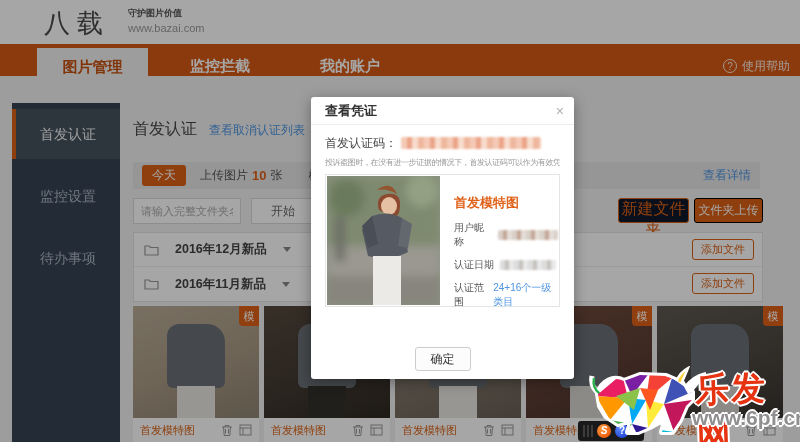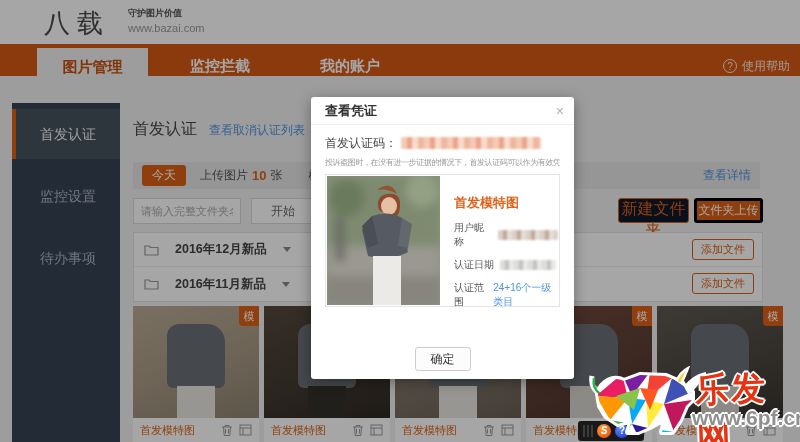--- a/index.html
+++ b/index.html
@@ -54,21 +54,21 @@
   .search-input { position:absolute; left:0; top:0; width:108px; height:26px; border:1px solid #d9d9d9;
     background:#fff; font-size:11px; color:#555; padding:0 7px; font-family:inherit; }
   .search-input::placeholder { color:#aaa; }
   .btn-plain { position:absolute; top:0; height:26px; background:#fff; border:1px solid #d9d9d9;
     font-size:12px; color:#666; cursor:pointer; font-family:inherit; }
   .btn-start { left:118px; width:64px; }
   .btn-outline-orange { position:absolute; top:0; height:25px; background:#0f172a; border:1px solid #db6214;
     color:#db6214; font-size:16px; border-radius:3px; cursor:pointer; font-family:inherit; }
   .btn-new-folder { left:485px; width:71px; }
   .btn-filled-orange { position:absolute; top:0; left:561px; width:69px; height:25px; background:#db6214;
-    border:3px solid #000000; color:#fff; font-size:12px; border-radius:3px; cursor:pointer; font-family:inherit; }
+    border:1px solid #000000; color:#fff; font-size:12px; border-radius:3px; cursor:pointer; font-family:inherit; }
 
   .folder-panel { position:absolute; left:0; top:129px; width:630px; height:70px; background:#fff;
     border:1px solid #e3e3e3; }
   .folder-row { position:relative; height:34px; display:flex; align-items:center; padding-left:10px; gap:16px; }
   .folder-row.first { border-bottom:1px solid #eee; }
   .folder-name { font-size:12.5px; color:#444; font-weight:600; cursor:pointer; }
   .caret-down { width:0; height:0; border-left:4px solid transparent; border-right:4px solid transparent;
     border-top:5px solid #888; cursor:pointer; }
   .btn-add-file { position:absolute; right:8px; top:6px; width:62px; height:21px; background:#fff;
     border:1px solid #db6214; color:#db6214; font-size:11px; border-radius:3px; cursor:pointer; font-family:inherit; }

